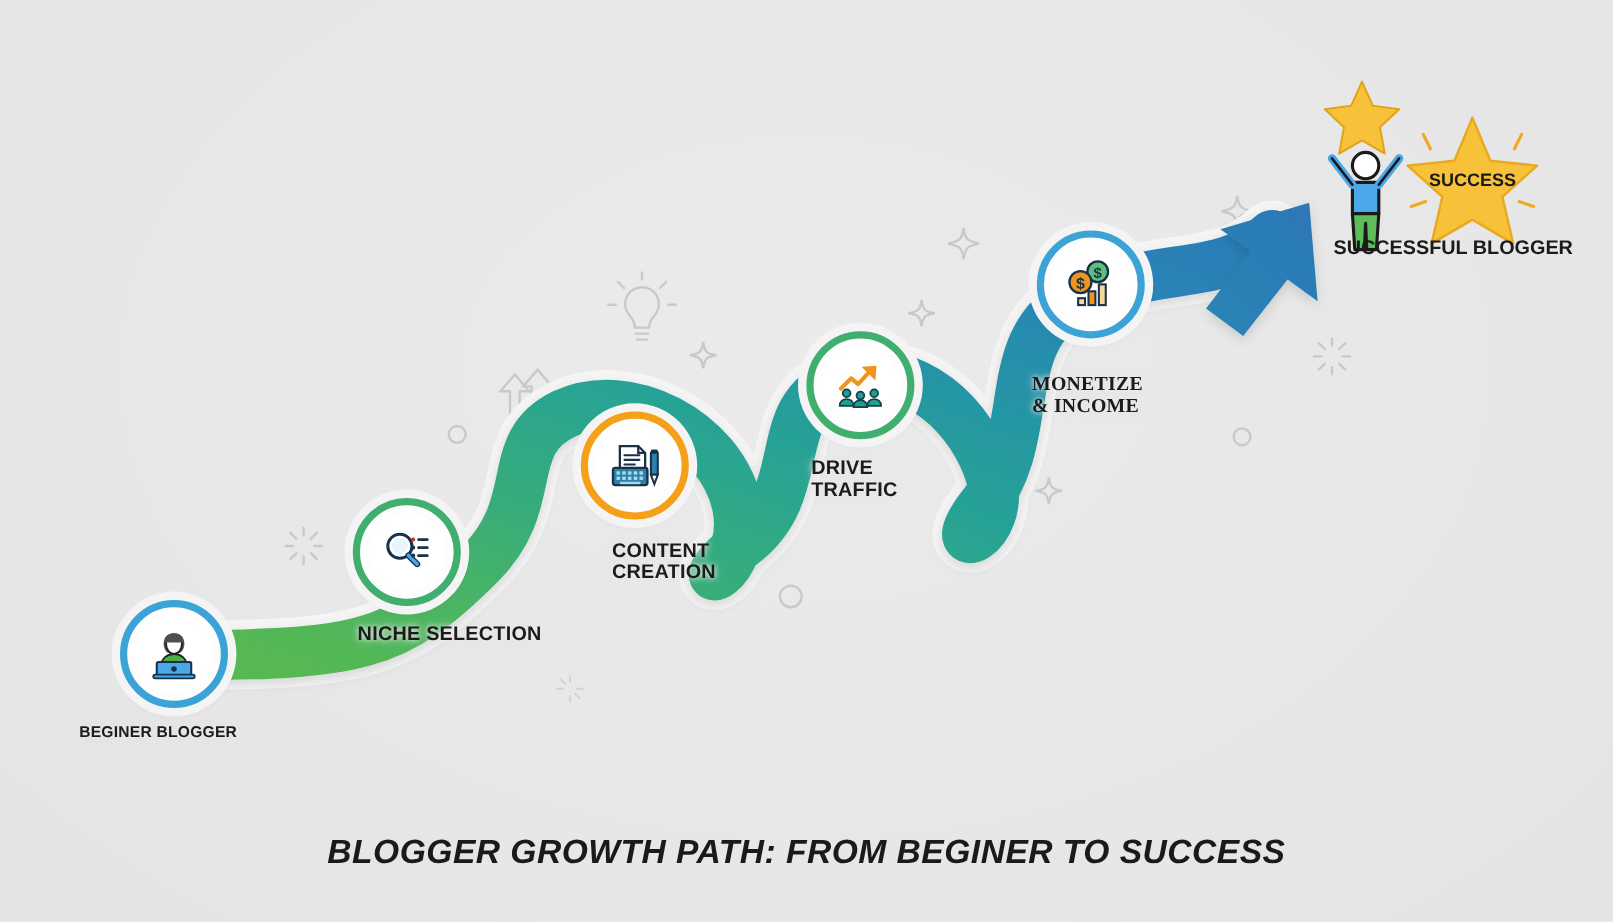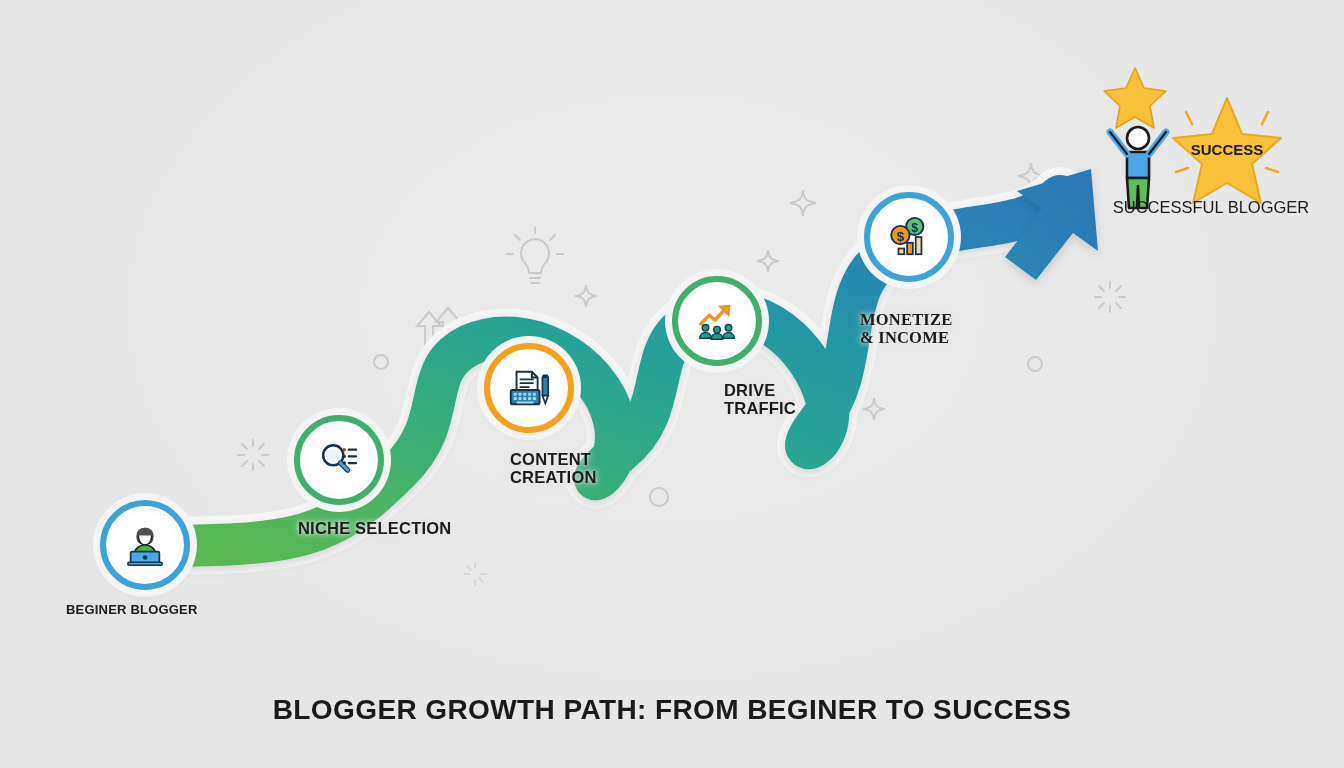--- a/index.html
+++ b/index.html
@@ -61,36 +61,37 @@
   #title {
     position: absolute;
     left: 0;
     top: 694px;
     width: 1344px;
     text-align: center;
     font-size: 28px;
     font-weight: bold;
     color: #1a1a1a;
     letter-spacing: 0.4px;
+    font-style: italic;
   }
   #success-group {
     position: absolute;
     left: 1090px;
     top: 60px;
     width: 260px;
     height: 160px;
   }
   #success-caption {
     position: absolute;
     left: 1096px;
     top: 198px;
     width: 230px;
     text-align: center;
     font-size: 16.5px;
-    font-weight: normal;
+    font-weight: bold;
     color: #1b1b1b;
   }
 </style>
 </head>
 <body>
 
 <div id="stage">
 
   <svg class="layer" viewBox="0 0 1344 768" xmlns="http://www.w3.org/2000/svg">
     <g stroke="#c9c9c9" fill="none" stroke-width="2" stroke-linecap="round">
@@ -297,21 +298,21 @@
           <circle cx="12" cy="31" r="3.4" fill="#1f9e8f" stroke="#12404a" stroke-width="1.5"></circle>
           <path d="M6 42 c0-4 3-6 6-6 s6 2 6 6 z" fill="#1f9e8f" stroke="#12404a" stroke-width="1.5"></path>
           <circle cx="24" cy="33" r="3.4" fill="#1f9e8f" stroke="#12404a" stroke-width="1.5"></circle>
           <path d="M18 43 c0-4 3-6 6-6 s6 2 6 6 z" fill="#1f9e8f" stroke="#12404a" stroke-width="1.5"></path>
           <circle cx="36" cy="31" r="3.4" fill="#1f9e8f" stroke="#12404a" stroke-width="1.5"></circle>
           <path d="M30 42 c0-4 3-6 6-6 s6 2 6 6 z" fill="#1f9e8f" stroke="#12404a" stroke-width="1.5"></path>
         </g>
       </svg>
     </span>
   </div>
-  <div class="label" style="left:676px; top:381px; font-size:16.5px;margin-left:48px;">DRIVE
+  <div class="label" style="left:676px; top:381px; font-size:16.5px;">DRIVE
 TRAFFIC</div>
 
   <div class="node" style="left:864px; top:192px; border:6px solid #3ca3d6;">
     <span class="inner">
       <svg width="46" height="46" viewBox="0 0 48 48" xmlns="http://www.w3.org/2000/svg">
         <circle cx="30" cy="13" r="9" fill="#5cbf7a" stroke="#17324a" stroke-width="2"></circle>
         <text x="30" y="18.5" text-anchor="middle" font-family="Liberation Sans, sans-serif" font-size="13" font-weight="bold" fill="#17324a">$</text>
         <circle cx="15" cy="22" r="9.6" fill="#f0941f" stroke="#17324a" stroke-width="2"></circle>
         <text x="15" y="28" text-anchor="middle" font-family="Liberation Sans, sans-serif" font-size="14" font-weight="bold" fill="#17324a">$</text>
         <g stroke="#17324a" stroke-width="1.8">

